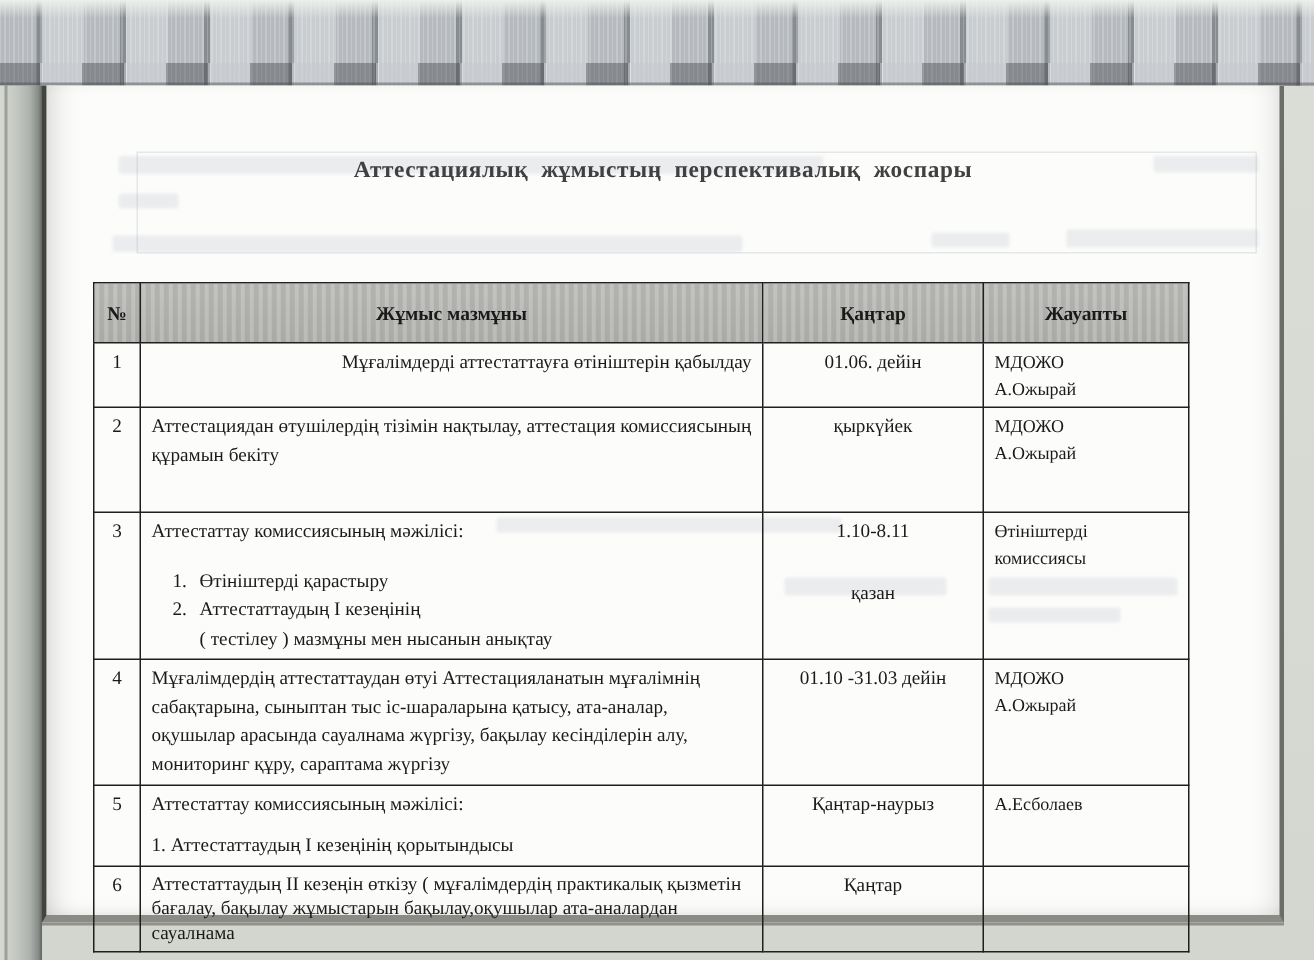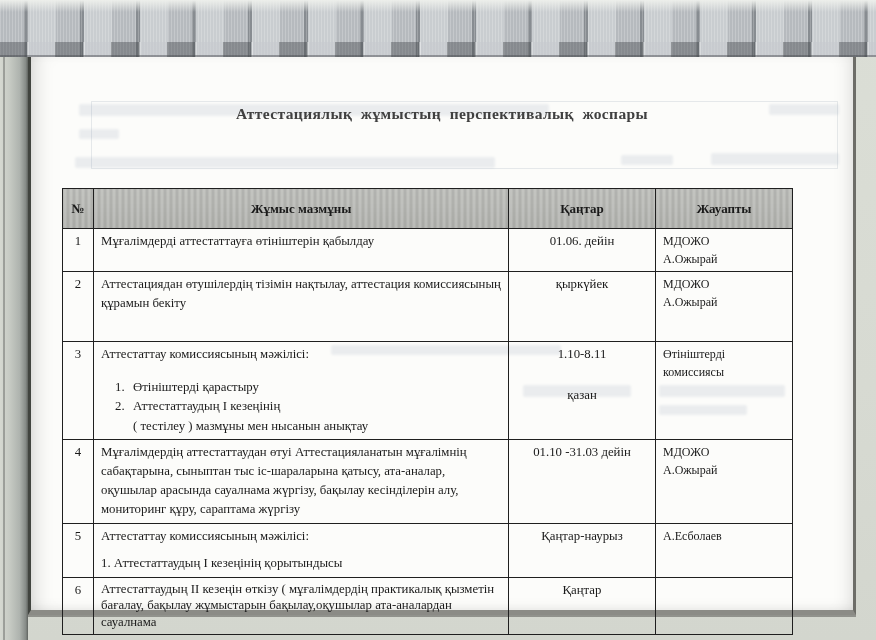--- a/index.html
+++ b/index.html
@@ -89,21 +89,21 @@
       linear-gradient(180deg,#bcbdb9 0%,#b2b3af 100%);
   }
   col.c-num  { width:31px; }
   col.c-work { width:415px; }
   col.c-time { width:147px; }
   col.c-resp { width:137px; }
 
   td.num  { text-align:center; }
   td.time { text-align:center;border-radius:13px; }
   td.resp { font-size:12px; }
-  td.center-cell { text-align:left; }
+  td.center-cell { text-align:right; }
 
   .li { display:flex; padding-left:14px; }
   .li-num { width:18px; flex:none; }
   .gap-sm { height:8px; }
   .gap-md { height:14px; }
   .gap-lg { height:22px; }
 </style>
 </head>
 <body>
 

